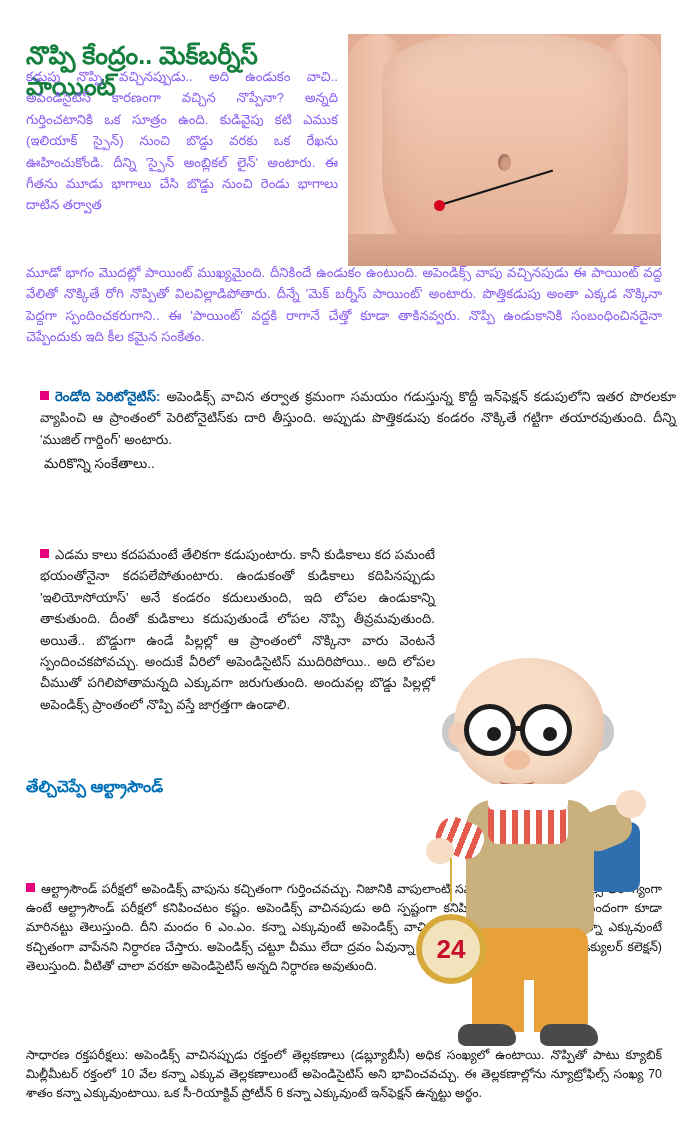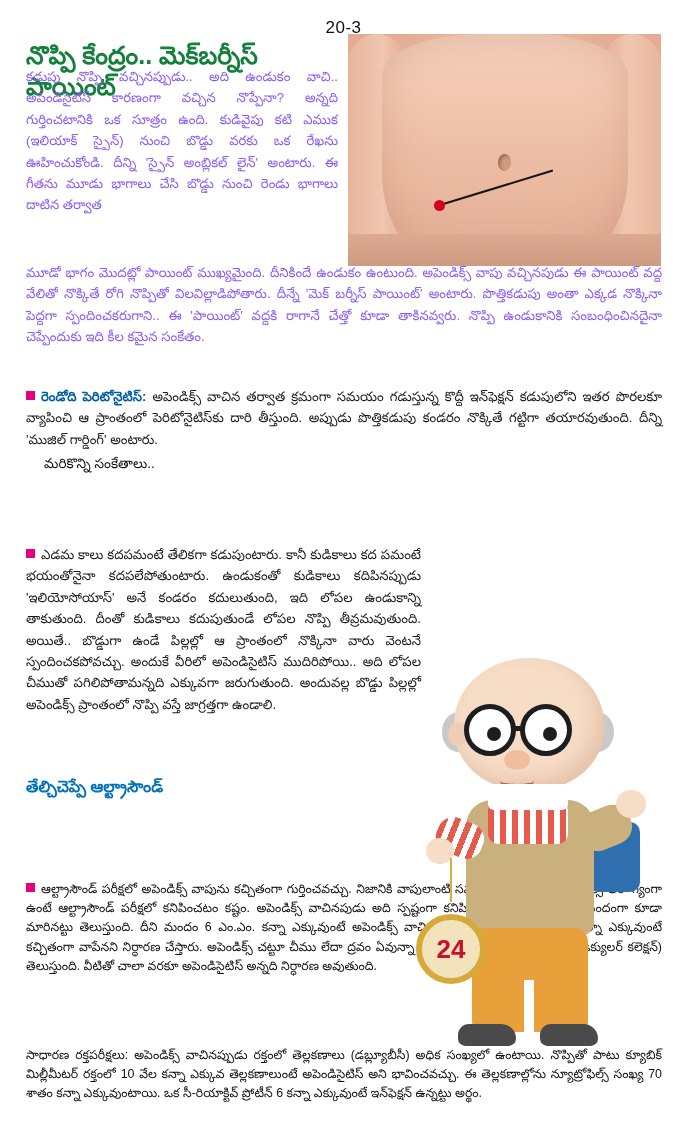--- a/index.html
+++ b/index.html
@@ -133,21 +133,21 @@
     left: 26px;
     width: 312px;
   }
   .full-1 {
     top: 262px;
     left: 26px;
     width: 636px;
   }
   .bullet-block {
     position: absolute;
-    left: 26px;
+    left: 40px;
     width: 636px;
     font-size: 13.2px;
     line-height: 1.62;
     text-align: justify;
   }
   .bullet-mark {
     display: inline-block;
     width: 9px;
     height: 9px;
     background: #e6007e;
@@ -405,21 +405,20 @@
     font-size: 26px;
     font-weight: bold;
     color: #c8102e;
   }
 </style>
 </head>
 <body>
 
 <div class="page">
 
-  <div class="page-number">20-3</div>
 
   <div class="headline">నొప్పి కేంద్రం.. మెక్‌బర్నీస్ పాయింట్</div>
 
   <div class="photo">
     <div class="arm-left"></div>
     <div class="arm-right"></div>
     <div class="torso"></div>
     <div class="navel"></div>
     <div class="marker-line"></div>
     <div class="marker-dot"></div>

